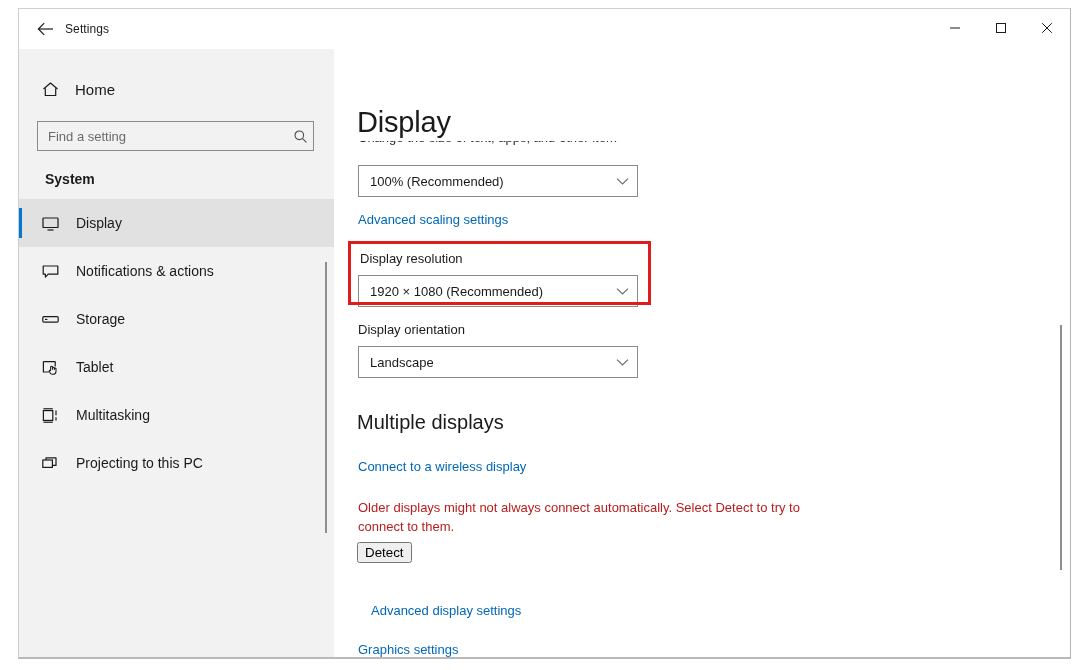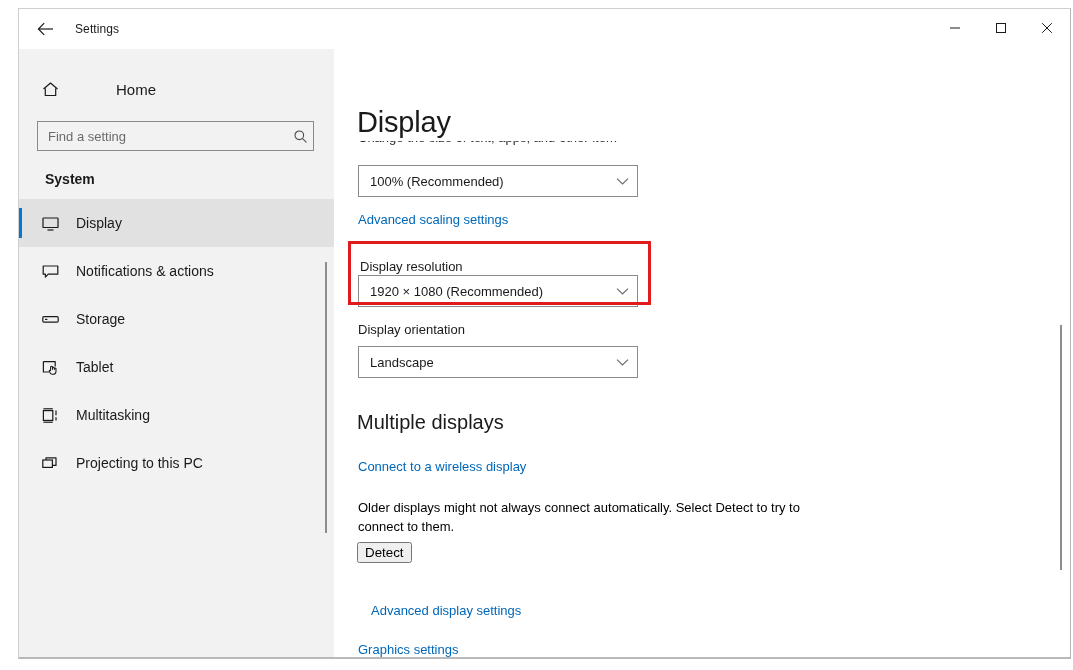--- a/index.html
+++ b/index.html
@@ -49,21 +49,20 @@
     margin-left: 6px;
     display: flex;
     align-items: center;
     justify-content: center;
     cursor: pointer;
   }
   #back-btn svg { display:block; }
   #title-text {
     font-size: 12px;
     color: #1a1a1a;
-    margin-left: 10px;
     letter-spacing: 0.1px;
   }
   #win-controls {
     margin-left: auto;
     display: flex;
     height: 40px;
   }
   .win-btn {
     width: 46px;
     height: 39px;
@@ -88,21 +87,20 @@
     background: #f2f2f2;
     position: relative;
     overflow: hidden;
   }
   #home-row {
     display: flex;
     align-items: center;
     height: 36px;
     margin: 22px 0 0 14px;
     cursor: pointer;
-    gap: 41px;
   }
   #home-row .ico { width: 34px; display:flex; justify-content:center; align-items:center; }
   #home-row .lbl { font-size: 15px; color: #1a1a1a; margin-left: 8px; }
 
   #search-wrap {
     margin: 14px 0 0 18px;
     width: 277px;
     height: 30px;
     border: 1px solid #8a8a8a;
     background: #f2f2f2;
@@ -261,29 +259,29 @@
   }
 
   .section-head {
     font-size: 20px;
     color: #1a1a1a;
     font-weight: normal;
   }
 
   .para {
     font-size: 13px;
-    color: #000000;
+    color: #b91c1c;
     line-height: 19px;
     width: 450px;
   }
 
   
   #row-scale-combo { position:absolute; left:24px; top:116px; }
   #row-adv-scaling { position:absolute; left:24px; top:163px; }
-  #row-res-label   { position:absolute; left:26px; top:210px; }
+  #row-res-label   { position:absolute; left:26px; top:202px; }
   #row-res-combo   { position:absolute; left:24px; top:226px; }
   #row-orient-label{ position:absolute; left:24px; top:273px; }
   #row-orient-combo{ position:absolute; left:24px; top:297px; }
   #row-multi-head  { position:absolute; left:23px; top:362px; }
   #row-wireless    { position:absolute; left:24px; top:410px; }
   #row-para        { position:absolute; left:24px; top:449px; }
   #row-detect      { position:absolute; left:23px; top:493px; }
   #row-adv-display { position:absolute; left:37px; top:554px; }
   #row-graphics    { position:absolute; left:24px; top:593px; }
 

